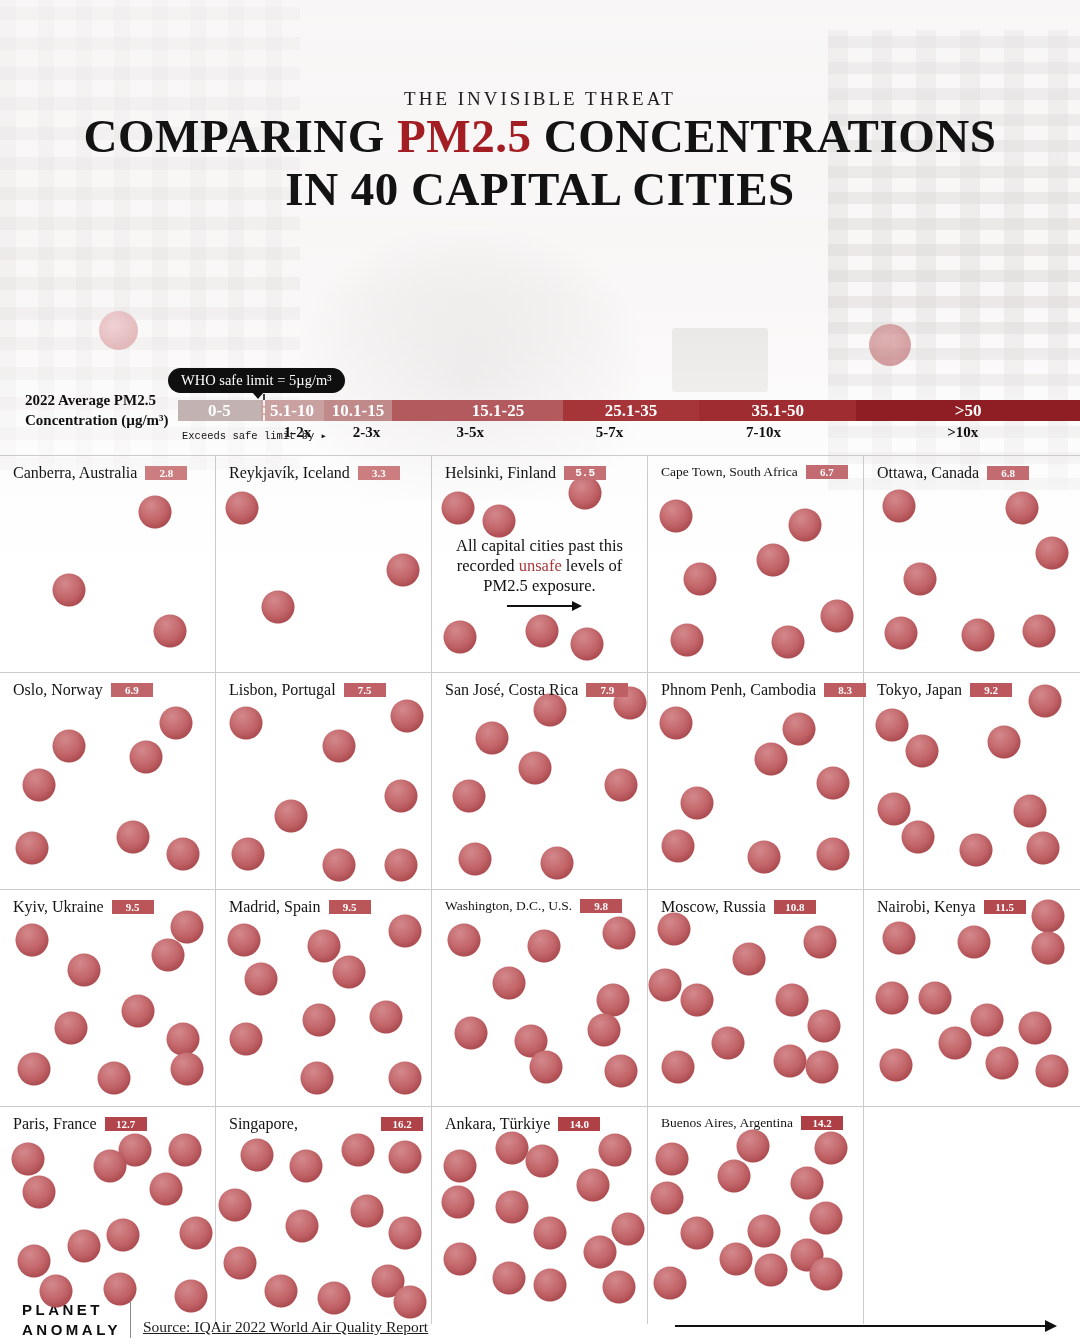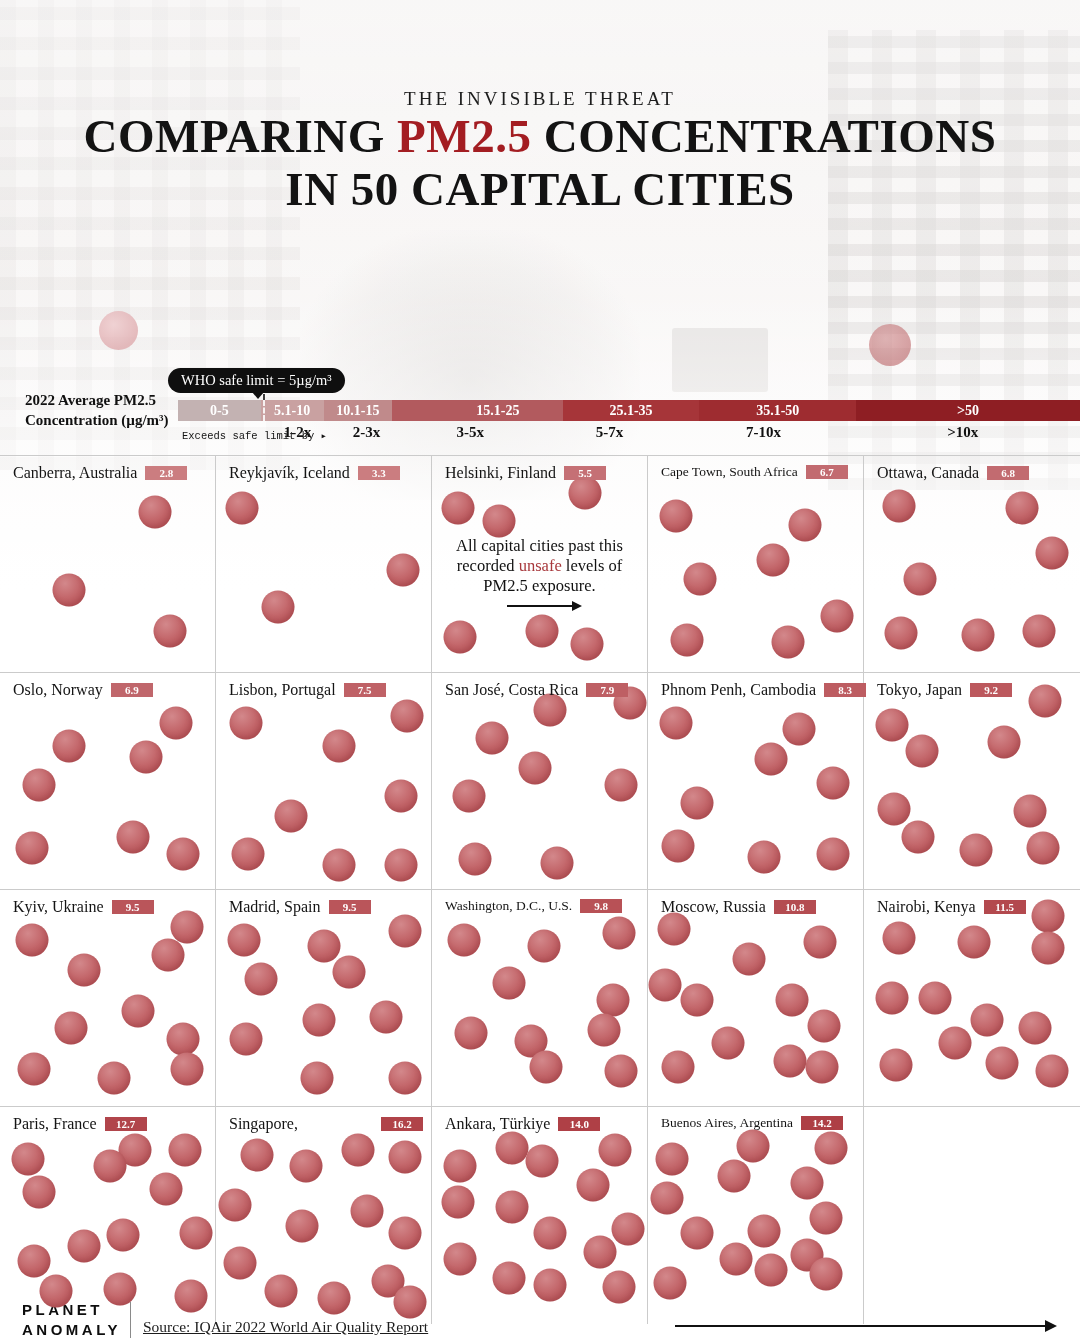--- a/index.html
+++ b/index.html
@@ -41,21 +41,21 @@
   
   .axis-label{position:absolute;left:25px;top:391px;font-weight:700;font-size:15px;
               line-height:1.3;color:#101010;}
   .who-pill{position:absolute;left:168px;top:368px;height:25px;line-height:25px;
             background:#0f0f0f;color:#fff;font-size:14.5px;padding:0 13px;border-radius:13px;z-index:6;}
   .who-pill::after{content:"";position:absolute;left:84px;bottom:-6px;
             border-left:6px solid transparent;border-right:6px solid transparent;border-top:7px solid #0f0f0f;}
   .who-dash-top{position:absolute;left:263px;top:381px;height:19px;border-left:2px dashed #3c3c3c;z-index:5;}
   .who-dash-bar{position:absolute;left:263px;top:400px;height:21px;border-left:2px dashed rgba(255,255,255,.85);z-index:5;}
   .scale-bar{position:absolute;left:178px;top:400px;width:902px;height:21px;display:flex;z-index:4;}
-  .seg{height:100%;color:#fff;font-weight:700;font-size:14px;text-align:center;line-height:21px;}
+  .seg{height:100%;color:#fff;font-weight:700;font-size:17px;text-align:center;line-height:21px;}
   .mult-row{position:absolute;left:178px;top:424px;width:902px;height:22px;z-index:4;}
   .exceeds{position:absolute;left:4px;top:5px;font-size:10.5px;color:#141414;white-space:nowrap;font-family:Liberation Mono, monospace;}
   .mult{position:absolute;top:0;transform:translateX(-50%);font-weight:700;font-size:15px;color:#101010;white-space:nowrap;}
 
   
   .grid{position:absolute;left:0;top:455px;width:1080px;display:grid;
         grid-template-columns:repeat(5,216px);grid-auto-rows:217px;border-top:1px solid #cbcbcb;}
   .card{position:relative;box-sizing:border-box;}
   .card:not(:nth-child(5n)){border-right:1px solid #cbcbcb;}
   .card:nth-child(-n+15){border-bottom:1px solid #cbcbcb;}
@@ -94,21 +94,21 @@
     <div class="bg-figure"></div>
     <div class="bg-sign"></div>
     <div class="bg-fade"></div>
     <div class="fade-dot fade-dot1"></div>
     <div class="fade-dot fade-dot2"></div>
   </div>
 
   <div class="kicker">THE INVISIBLE THREAT</div>
   <div class="title">
     <span>COMPARING </span><span class="accent">PM2.5</span><span> CONCENTRATIONS</span><br>
-    <span>IN 50 CAPITAL CITIES</span>
+    <span>IN 40 CAPITAL CITIES</span>
   </div>
 
   <div class="axis-label">
     <span>2022 Average PM2.5</span><br>
     <span>Concentration (µg/m³)</span>
   </div>
   <div class="who-pill">WHO safe limit = 5µg/m³</div>
   <div class="who-dash-top"></div>
   <div class="who-dash-bar"></div>
   <div class="scale-bar">
@@ -145,21 +145,21 @@
           <span class="city-name">Reykjavík, Iceland</span>
           <span class="badge" style="background: rgb(203, 125, 128);">3.3</span>
         </div>
         <div class="dot" style="left: 12%; top: 24%;"></div>
         <div class="dot" style="left: 87%; top: 53%;"></div>
         <div class="dot" style="left: 29%; top: 70%;"></div>
       </div>
       <div class="card">
         <div class="card-head">
           <span class="city-name">Helsinki, Finland</span>
-          <span class="badge" style="background: rgb(197, 112, 117);">5.5</span>
+          <span class="badge" style="background: rgb(197, 112, 117); font-family: Liberation Mono, monospace;">5.5</span>
         </div>
         <div class="dot" style="left: 12%; top: 24%;"></div>
         <div class="dot" style="left: 31%; top: 30%;"></div>
         <div class="dot" style="left: 71%; top: 17%;"></div>
         <div class="dot" style="left: 13%; top: 84%;"></div>
         <div class="dot" style="left: 51%; top: 81%;"></div>
         <div class="dot" style="left: 72%; top: 87%;"></div>
         <div class="anno">
           <div>All capital cities past this</div>
           <div><span>recorded </span><span class="red">unsafe</span><span> levels of</span></div>

